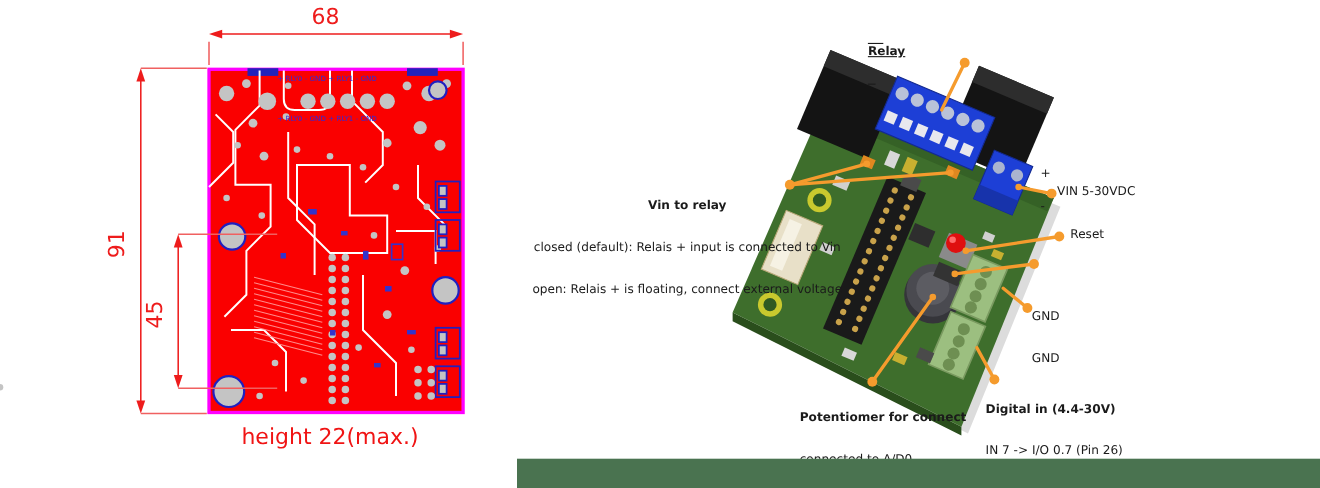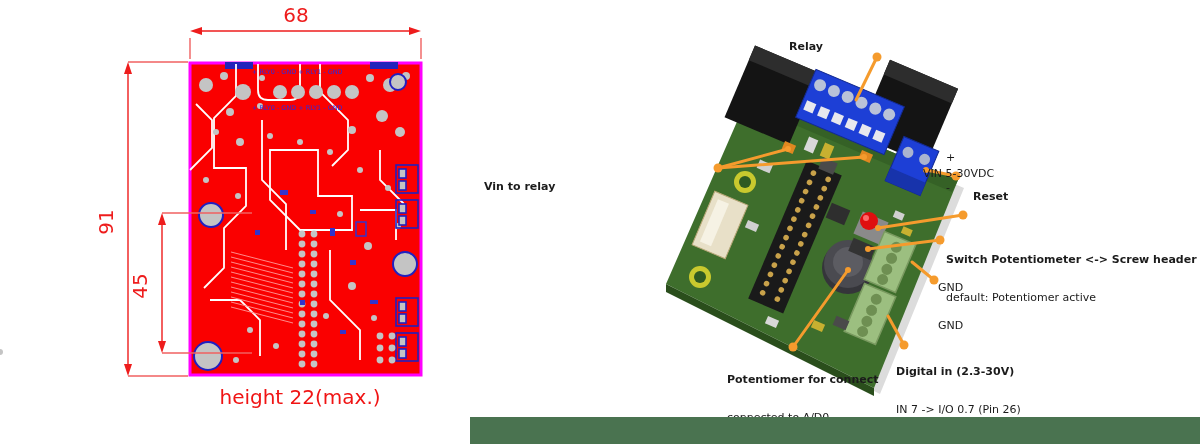--- a/index.html
+++ b/index.html
@@ -349,47 +349,45 @@
       <line x1="912" y1="262" x2="934" y2="280"></line>
         <circle cx="934" cy="280" r="4.5" stroke="none"></circle>
       <line x1="888" y1="316" x2="904" y2="345"></line>
         <circle cx="904" cy="345" r="4.5" stroke="none"></circle>
       <line x1="848" y1="270" x2="793" y2="347"></line>
         <circle cx="793" cy="347" r="4.5" stroke="none"></circle>
         <circle cx="848" cy="270" r="3" stroke="none"></circle>
     </g>
   </svg>
 
-  <div class="lbl" style="left:789px;top:16px;">
+  <div class="lbl" style="left:789px;top:16px;text-decoration:underline;">
     <div class="t">Relay</div>
   </div>
 
   <div class="lbl" style="left:484px;top:156px;text-align:center;">
     <div class="t">Vin to relay</div>
+    <div>closed (default): Relais + input is connected to Vin</div>
+    <div>open: Relais + is floating, connect external voltage</div>
   </div>
 
   <div class="lbl t" style="left:946px;top:152px;">+</div>
-  <div class="lbl t" style="left:923px;top:168px;text-align:right;">VIN 5-30VDC</div>
+  <div class="lbl t" style="left:961px;top:168px;text-align:right;">VIN 5-30VDC</div>
   <div class="lbl t" style="left:946px;top:182px;">-</div>
 
-  <div class="lbl t" style="left:973px;top:191px;font-weight:bold;">Reset</div>
-
-  <div class="lbl" style="left:946px;top:229px;">
-    <div class="t">Switch Potentiometer &lt;-&gt; Screw header</div>
-    <div>default: Potentiomer active</div>
-  </div>
+  <div class="lbl t" style="left:973px;top:207px;">Reset</div>
+
 
   <div class="lbl" style="left:938px;top:257px;">
     <div>GND</div>
     <div>GND</div>
     
   </div>
 
   <div class="lbl" style="left:896px;top:341px;">
-    <div class="t">Digital in (2.3-30V)</div>
+    <div class="t">Digital in (4.4-30V)</div>
     <div>IN 7 -&gt; I/O 0.7 (Pin 26)</div>
     <div>IN 6 -&gt; I/O 0.6 (Pin 25)</div>
     
     
   </div>
 
   <div class="lbl" style="left:727px;top:349px;">
     <div class="t">Potentiomer for connect</div>
     <div>connected to A/D0</div>
   </div>

